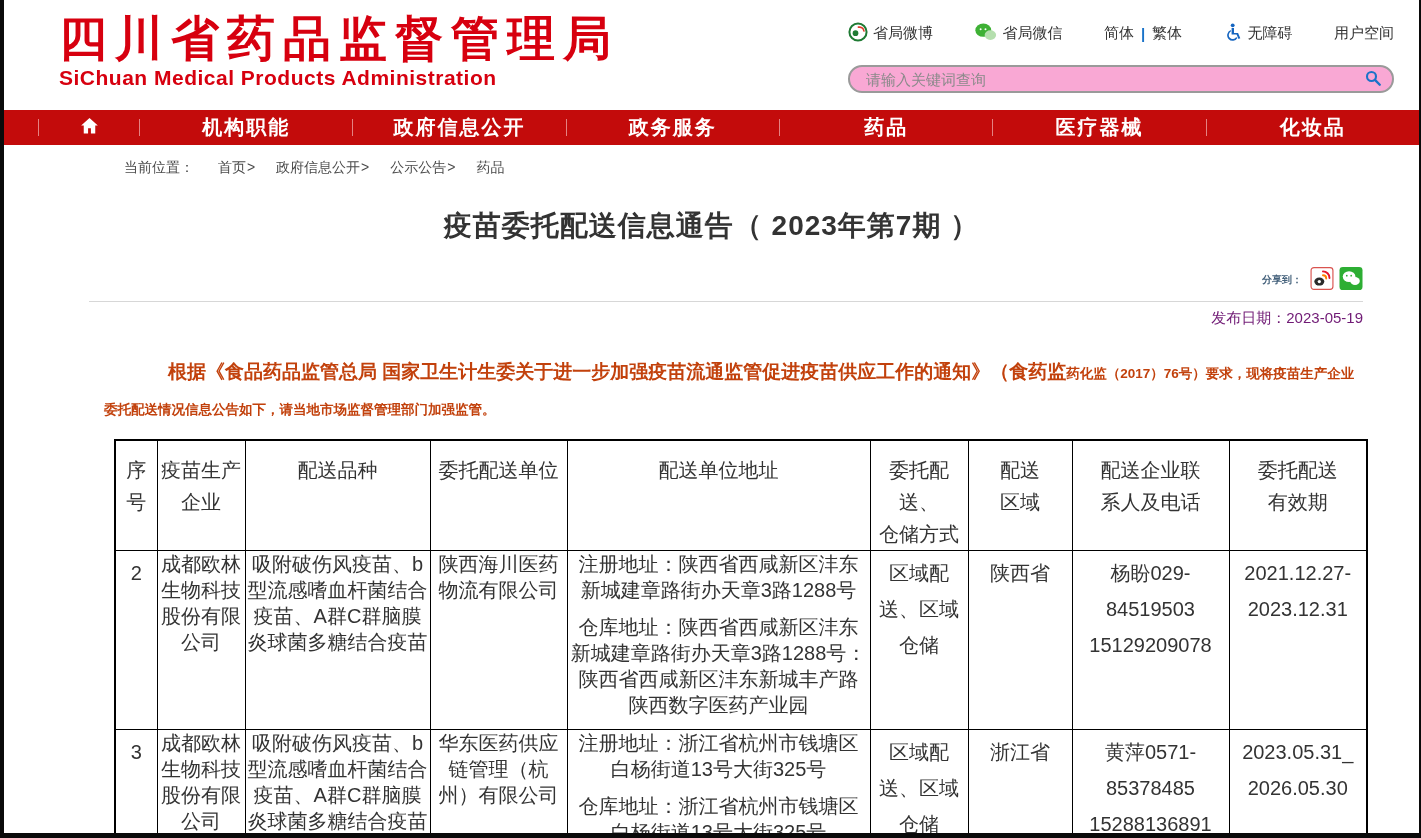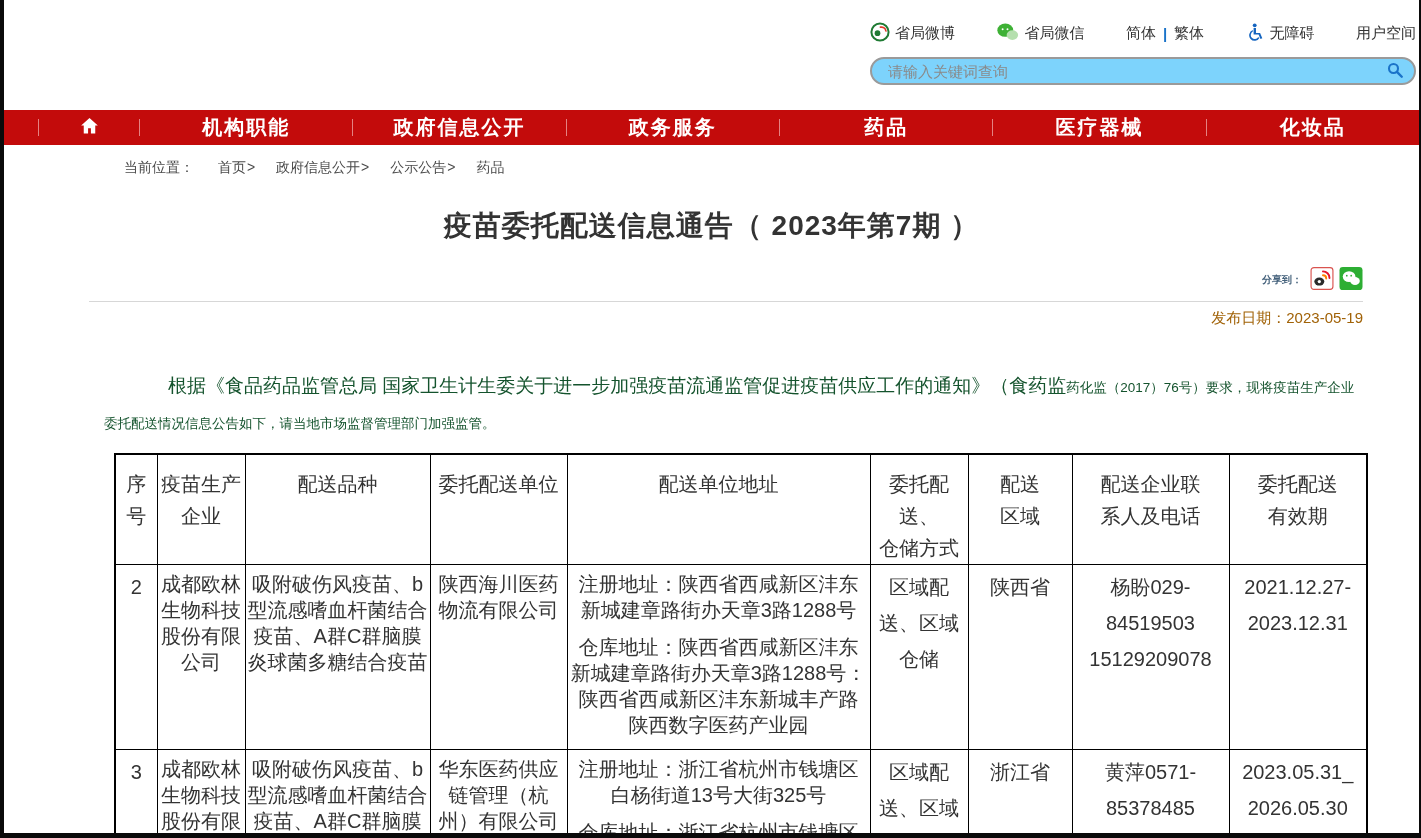--- a/index.html
+++ b/index.html
@@ -9,27 +9,27 @@
     width:1421px; height:838px; background:#fff; overflow:hidden; position:relative;
     border-left:4px solid #0a0a0a; border-right:2px solid #0a0a0a; border-bottom:5px solid #0a0a0a;
   }
 
   
   .site-header { position:relative; height:110px; }
   .logo { position:absolute; left:55px; top:14px; color:#d7000f; cursor:pointer; }
   .logo-cn { font-size:48px; font-weight:900; letter-spacing:8px; line-height:1.05; white-space:nowrap; }
   .logo-en { font-size:21px; font-weight:bold; letter-spacing:0.5px; margin-top:2px; }
 
-  .top-right { position:absolute; right:3px; top:22px; width:546px; }
+  .top-right { position:absolute; right:25px; top:22px; width:546px; }
   .top-links { display:flex; align-items:center; justify-content:space-between; font-size:15px; color:#333; }
   .top-link { display:flex; align-items:center; gap:5px; cursor:pointer; white-space:nowrap; }
   .lang-sep { color:#1a73c9; font-weight:bold; padding:0 2px; }
   .searchbar {
-    margin-top:12px; height:28px; border:2px solid #9a9a9a; border-radius:14px;
-    display:flex; align-items:center; padding:0 10px 0 16px; background:#7dd3fc;
+    margin-top:20px; height:28px; border:2px solid #9a9a9a; border-radius:14px;
+    display:flex; align-items:center; padding:0 10px 0 16px; background:#f9a8d4;
   }
   .searchbar input {
     flex:1; border:none; outline:none; font-size:15px; color:#555; background:transparent;
     font-family:"Liberation Sans", sans-serif;
   }
   .searchbar input::placeholder { color:#8a8a8a; }
   .search-btn { border:none; background:transparent; cursor:pointer; display:flex; align-items:center; }
 
   
   .main-nav {
@@ -48,46 +48,50 @@
   .crumb { cursor:pointer;margin-left:20px; }
   .crumb-sep { padding:0 1px; }
 
   
   .article-title { margin-top:30px; text-align:center; font-size:28px; font-weight:bold; color:#333; letter-spacing:1px; }
   .content { margin-left:85px; margin-right:56px; }
   .share-row { margin-top:22px; display:flex; justify-content:flex-end; align-items:center; gap:5px; }
   .share-label { font-size:10px; font-weight:bold; color:#44617b; margin-right:3px; }
   .share-btn { border:none; background:transparent; cursor:pointer; display:flex; padding:0; }
   .divider { margin-top:8px; border:none; border-top:1px solid #d7d7d7; height:0; }
-  .pub-date { margin-top:7px; text-align:right; font-size:15px; color:#a16207; }
-  .article-text { margin:40px 0 0 15px; line-height:35px; color:#14532d; text-indent:64px; }
+  .pub-date { margin-top:7px; text-align:right; font-size:15px; color:#701a75; }
+  .article-text { margin:26px 0 0 15px; line-height:35px; color:#c2410c; text-indent:64px;font-weight:bold; }
   .pt-large { font-size:19px; }
   .pt-small { font-size:13.5px; }
 
   
   table.delivery { margin:12px 0 0 25px; border-collapse:collapse; table-layout:fixed; width:1252px; border:2px solid #000; }
   .delivery th, .delivery td { border:1px solid #000; text-align:center; vertical-align:top; color:#333; overflow:hidden; }
   .delivery th { font-size:20px; font-weight:normal; line-height:32px; padding-top:13px; white-space:pre-line; }
   .delivery td { font-size:20px; padding:0 2px; }
-  td.tight { line-height:26px; padding-top:6px; }
+  td.tight { line-height:26px; padding-top:0; }
   td.airy  { line-height:36px; padding-top:4px; }
   .addr-block { margin-bottom:11px; }
   .line-gap { margin-top:0; }
   tr.row-header { height:107px; }
   tr.row-a { height:160px; }
   tr.row-b { height:150px; }
   .c-no{width:42px;} .c-prod{width:88px;} .c-var{width:185px;} .c-dist{width:137px;}
   .c-addr{width:303px;} .c-mode{width:98px;} .c-reg{width:104px;} .c-cont{width:157px;} .c-val{width:138px;}
 </style>
 </head>
 <body>
 
 <div class="page">
 
   <div class="site-header">
+    <div class="logo">
+      <div class="logo-cn">四川省药品监督管理局</div>
+      <div class="logo-en">SiChuan Medical Products Administration</div>
+    </div>
 
     <div class="top-right">
       <div class="top-links">
         <span class="top-link">
           <span>
             <svg width="20" height="20" viewBox="0 0 24 24">
                 <circle cx="12" cy="12" r="10.3" fill="#fff" stroke="#1f7a33" stroke-width="2.4"></circle>
                 <circle cx="9" cy="13.4" r="3.4" fill="#1f7a33"></circle>
                 <path d="M12.5 6.2c3.3-.4 6.2 1.6 6.6 4.6" stroke="#e0392a" stroke-width="2" fill="none" stroke-linecap="round"></path>
               </svg>

